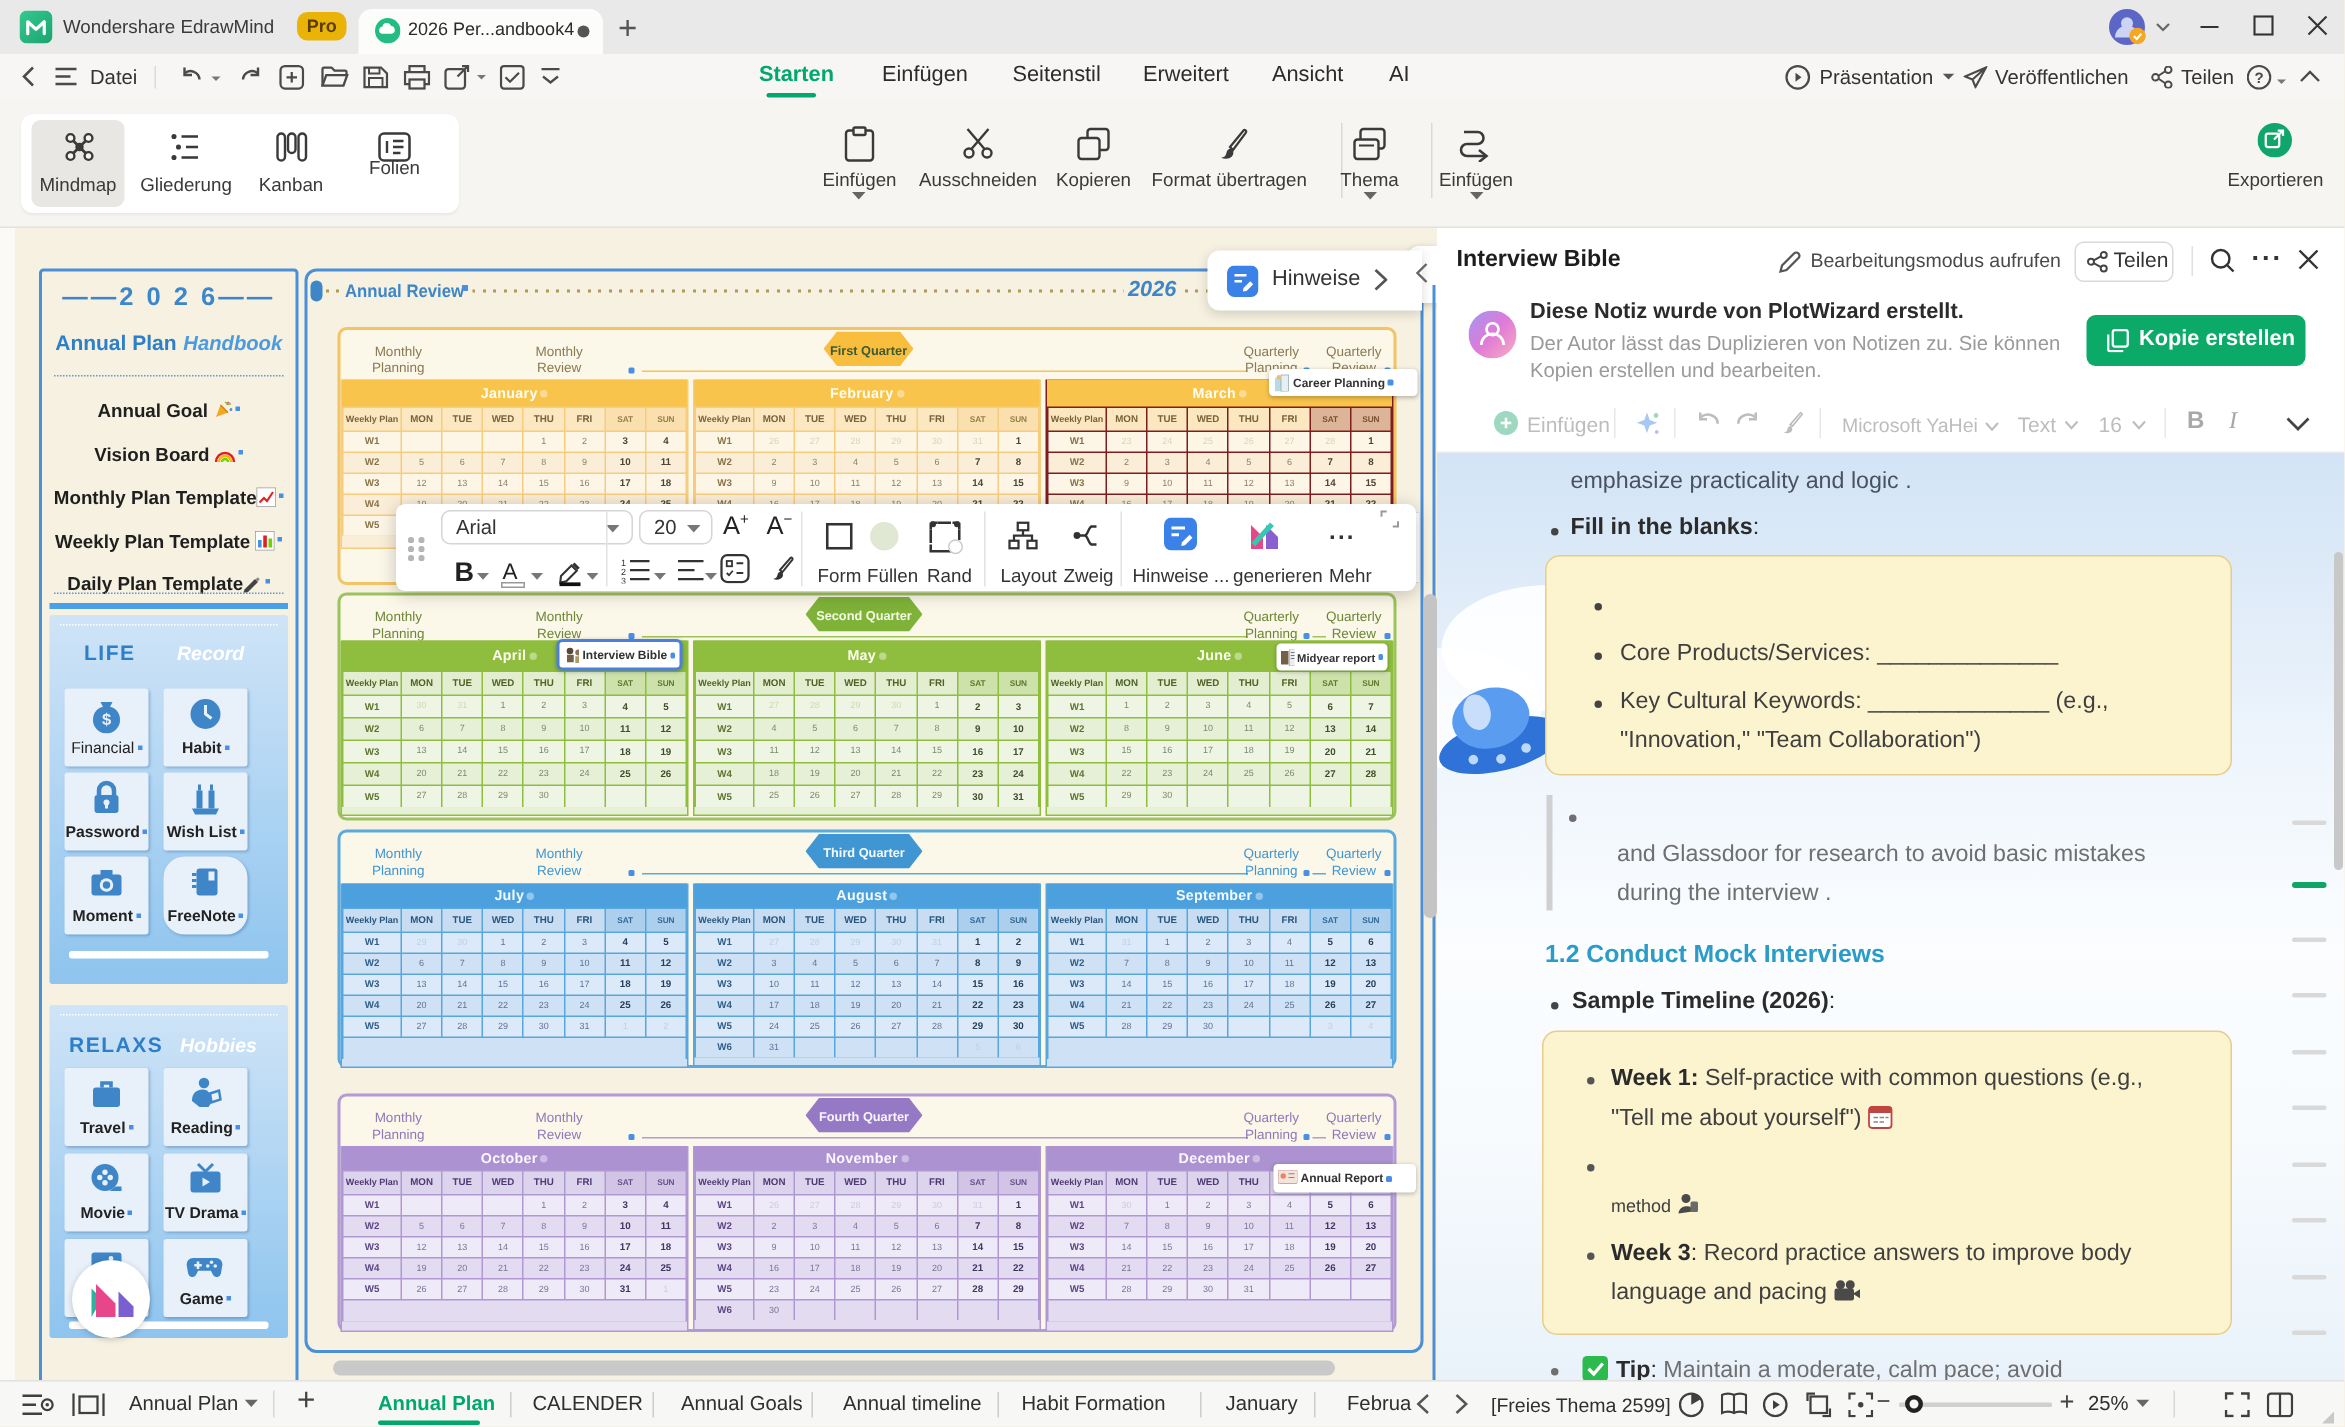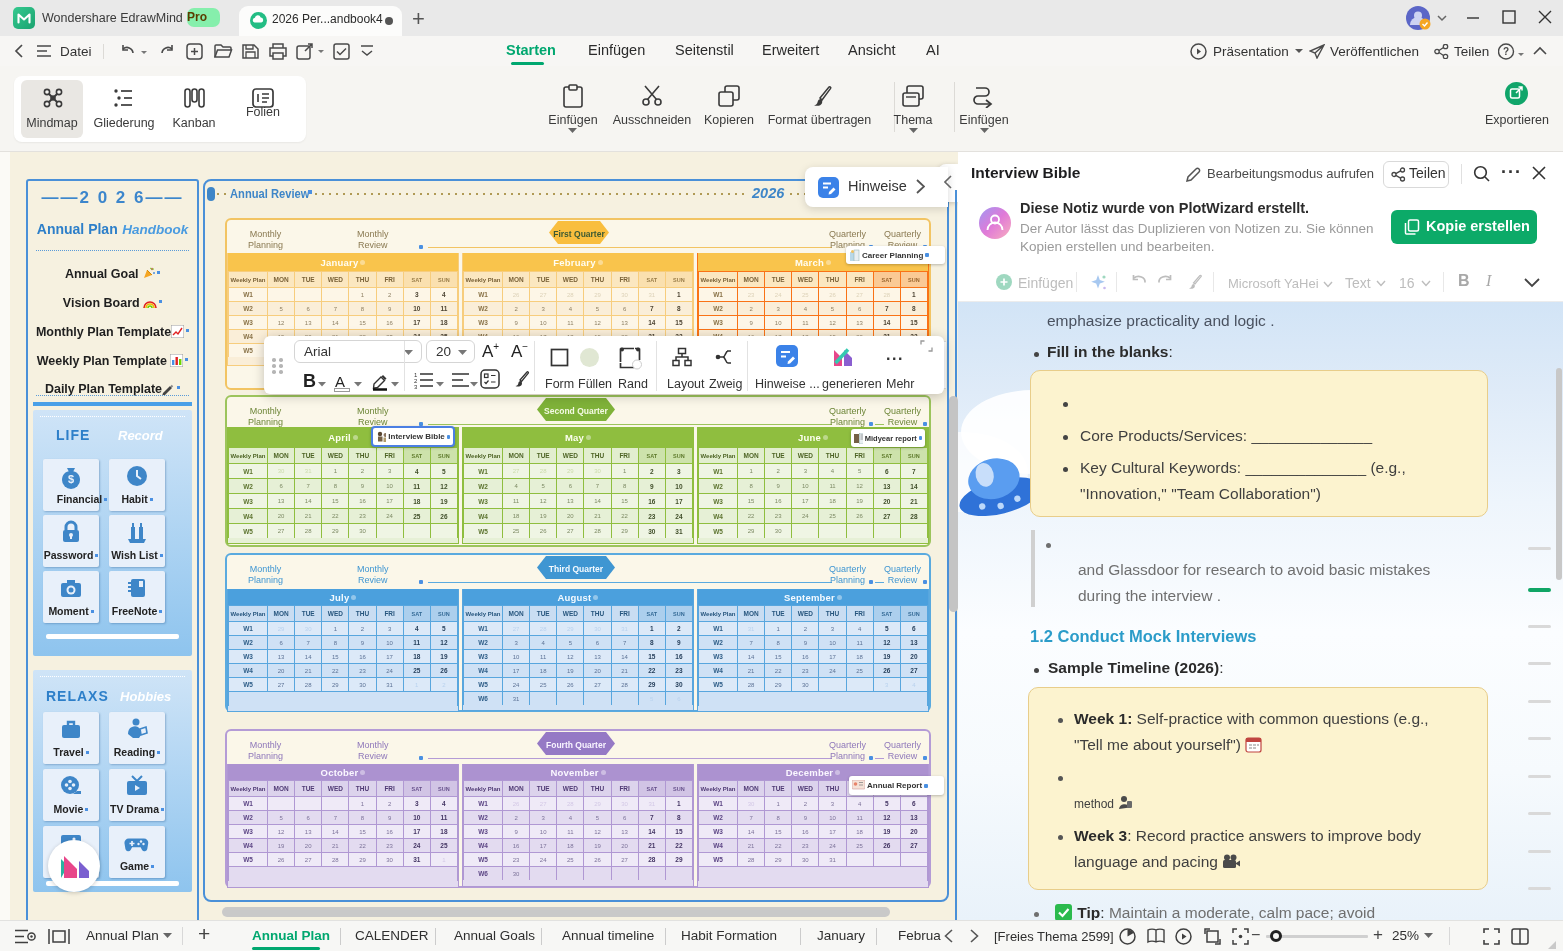--- a/index.html
+++ b/index.html
@@ -39,21 +39,21 @@
     </svg>
  <svg width="0" height="0">
       <defs>
         <linearGradient id="gteal" x1="0" y1="0" x2="1" y2="1">
           <stop offset="0" stop-color="#35c98f"></stop>
           <stop offset="1" stop-color="#1ba370"></stop>
         </linearGradient>
       </defs>
     </svg>
  <div class="abs" style="left:42px;top:11px;font-size:12.5px;color:#3a3a3a">Wondershare EdrawMind</div>
- <div class="abs" style="left:187px;top:8px;width:33px;height:19px;background:#86efac;border-radius:7px;color:#4a3push00;color:#5b3d00;font-size:12px;font-weight:bold;text-align:left;line-height:19px">Pro</div>
+ <div class="abs" style="left:198px;top:8px;width:33px;height:19px;background:#eab308;border-radius:7px;color:#4a3push00;color:#5b3d00;font-size:12px;font-weight:bold;text-align:center;line-height:19px">Pro</div>
  <div class="abs" style="left:239px;top:6px;width:163px;height:30px;background:#fcfcfb;border-radius:9px 9px 0 0"></div>
  <svg class="abs" style="left:250px;top:12px" width="17" height="17">
       <circle cx="8.5" cy="8.5" r="8.5" fill="#23bd84"></circle>
       <path d="M4.5 10.5 a2.4 2.4 0 0 1 .4-4.7 a3 3 0 0 1 5.8-.4 a2.6 2.6 0 0 1 .6 5.1 z" fill="#fff"></path>
     </svg>
  <div class="abs" style="left:272px;top:12px;font-size:12px;color:#2b2b2b">2026 Per...andbook4</div>
  <div class="abs" style="left:385px;top:17px;width:8px;height:8px;border-radius:50%;background:#555"></div>
  <div class="abs" style="left:412px;top:6px;font-size:22px;color:#555;font-weight:300">+</div>
  <svg class="abs" style="left:1404px;top:5px" width="44" height="27">
    <circle cx="14" cy="13" r="12" fill="#5b66c7"></circle>
@@ -275,21 +275,21 @@
     <div class="abs" style="left:56px;top:275px;font-size:14px;font-weight:bold;color:#2d7fc9;letter-spacing:1px">LIFE</div>
     <div class="abs" style="left:118px;top:276px;font-size:13px;font-style:italic;color:#fff;font-weight:bold">Record</div>
     <div class="abs" style="left:43px;top:307px;width:56px;height:52px;background:#e8f0fa;border-radius:2px;box-shadow:1px 1px 2px rgba(40,90,140,.35)">
       <div style="position:absolute;left:0;top:2px;width:100%;height:30px;display:flex;align-items:center;justify-content:center">
         <svg width="26" height="26">
           <path d="M9 5 h8 l-2 4 h-4 z" fill="#3e86c8"></path>
           <path d="M13 8 c-6 0-9 4-9 9 a7 7 0 0 0 18 0 c0-5-3-9-9-9z" fill="#3e86c8"></path>
           <text x="13" y="20" font-size="11" fill="#e8f0fa" text-anchor="middle" font-weight="bold">$</text>
         </svg>
       </div>
-      <div style="position:absolute;left:11px;top:34px;width:100%;text-align:center;font-size:10.5px;font-weight:bold;color:#222">Financial<span style="display:inline-block;width:3px;height:3px;background:#4a90e2;margin-left:2px;vertical-align:2px"></span></div>
+      <div style="position:absolute;left:0;top:34px;width:100%;text-align:center;font-size:10.5px;font-weight:normal;color:#222">Financial<span style="display:inline-block;width:3px;height:3px;background:#4a90e2;margin-left:2px;vertical-align:2px"></span></div>
     </div>
     <div class="abs" style="left:109px;top:307px;width:56px;height:52px;background:#e8f0fa;border-radius:2px;box-shadow:1px 1px 2px rgba(40,90,140,.35)">
       <div style="position:absolute;left:0;top:2px;width:100%;height:30px;display:flex;align-items:center;justify-content:center">
         <svg width="26" height="26">
           <circle cx="13" cy="13" r="10" fill="#3e86c8"></circle>
           <path d="M13 7 v6 l4 3" stroke="#e8f0fa" stroke-width="2" fill="none"></path>
         </svg>
       </div>
       <div style="position:absolute;left:0;top:34px;width:100%;text-align:center;font-size:10.5px;font-weight:bold;color:#222">Habit<span style="display:inline-block;width:3px;height:3px;background:#4a90e2;margin-left:2px;vertical-align:2px"></span></div>
     </div>
@@ -319,21 +319,21 @@
       <div style="position:absolute;left:0;top:2px;width:100%;height:30px;display:flex;align-items:center;justify-content:center">
         <svg width="26" height="26">
           <rect x="3" y="8" width="20" height="14" rx="2" fill="#3e86c8"></rect>
           <rect x="9" y="5" width="8" height="4" fill="#3e86c8"></rect>
           <circle cx="13" cy="15" r="4.5" fill="#e8f0fa"></circle>
           <circle cx="13" cy="15" r="2.5" fill="#3e86c8"></circle>
         </svg>
       </div>
       <div style="position:absolute;left:0;top:34px;width:100%;text-align:center;font-size:10.5px;font-weight:bold;color:#222">Moment<span style="display:inline-block;width:3px;height:3px;background:#4a90e2;margin-left:2px;vertical-align:2px"></span></div>
     </div>
-    <div class="abs" style="left:109px;top:419px;width:56px;height:52px;background:#e8f0fa;border-radius:2px;box-shadow:1px 1px 2px rgba(40,90,140,.35)">
+    <div class="abs" style="left:109px;top:419px;width:56px;height:52px;background:#e8f0fa;border-radius:14px;box-shadow:1px 1px 2px rgba(40,90,140,.35)">
       <div style="position:absolute;left:0;top:2px;width:100%;height:30px;display:flex;align-items:center;justify-content:center">
         <svg width="26" height="26">
           <rect x="7" y="4" width="14" height="18" rx="2" fill="#3e86c8"></rect>
           <path d="M7 8 h-3 M7 12 h-3 M7 16 h-3" stroke="#3e86c8" stroke-width="2"></path>
           <rect x="15" y="6" width="4" height="6" fill="#e8f0fa"></rect>
         </svg>
       </div>
       <div style="position:absolute;left:0;top:34px;width:100%;text-align:center;font-size:10.5px;font-weight:bold;color:#222">FreeNote<span style="display:inline-block;width:3px;height:3px;background:#4a90e2;margin-left:2px;vertical-align:2px"></span></div>
     </div>
     <div class="abs" style="left:46px;top:482px;width:133px;height:5px;background:#fff;border-radius:2px"></div>
@@ -557,21 +557,21 @@
         <div class="wc n " style="background:#fdf6e7;color:#8d7f63">23</div>
         <div class="wc n " style="background:#fdf6e7;color:#8d7f63">24</div>
         <div class="wc n " style="background:#fdf6e7;color:#8d7f63">25</div>
         <div class="wc n " style="background:#fdf6e7;color:#8d7f63">26</div>
         <div class="wc n " style="background:#fdf6e7;color:#8d7f63">27</div>
         <div class="wc n nb" style="background:#fdf6e7;color:#4d4433">28</div>
         <div class="wc n " style="background:#fdf6e7;color:#ddd2b8">1</div>
       </div>
       <div style="height:8px;background:#faeed8"></div>
     </div>
-    <div class="mt" style="left:697px;top:101px;width:232px;background:#f97316">
+    <div class="mt" style="left:697px;top:101px;width:232px;background:#7f1d1d">
       <div class="mh" style="height:18px;background:#f9c44c;color:#fffdf2">March <span class="pen"></span></div>
       <div class="wr" style="height:16px">
         <div class="wc wp" style="background:#fbe7c0;color:#7a6238">Weekly Plan</div>
         <div class="wc " style="background:#fbe7c0;color:#7a6238">MON</div>
         <div class="wc " style="background:#fbe7c0;color:#7a6238">TUE</div>
         <div class="wc " style="background:#fbe7c0;color:#7a6238">WED</div>
         <div class="wc " style="background:#fbe7c0;color:#7a6238">THU</div>
         <div class="wc " style="background:#fbe7c0;color:#7a6238">FRI</div>
         <div class="wc we" style="background:#fbe7c0;color:#7a6238">SAT</div>
         <div class="wc we" style="background:#fbe7c0;color:#7a6238">SUN</div>

